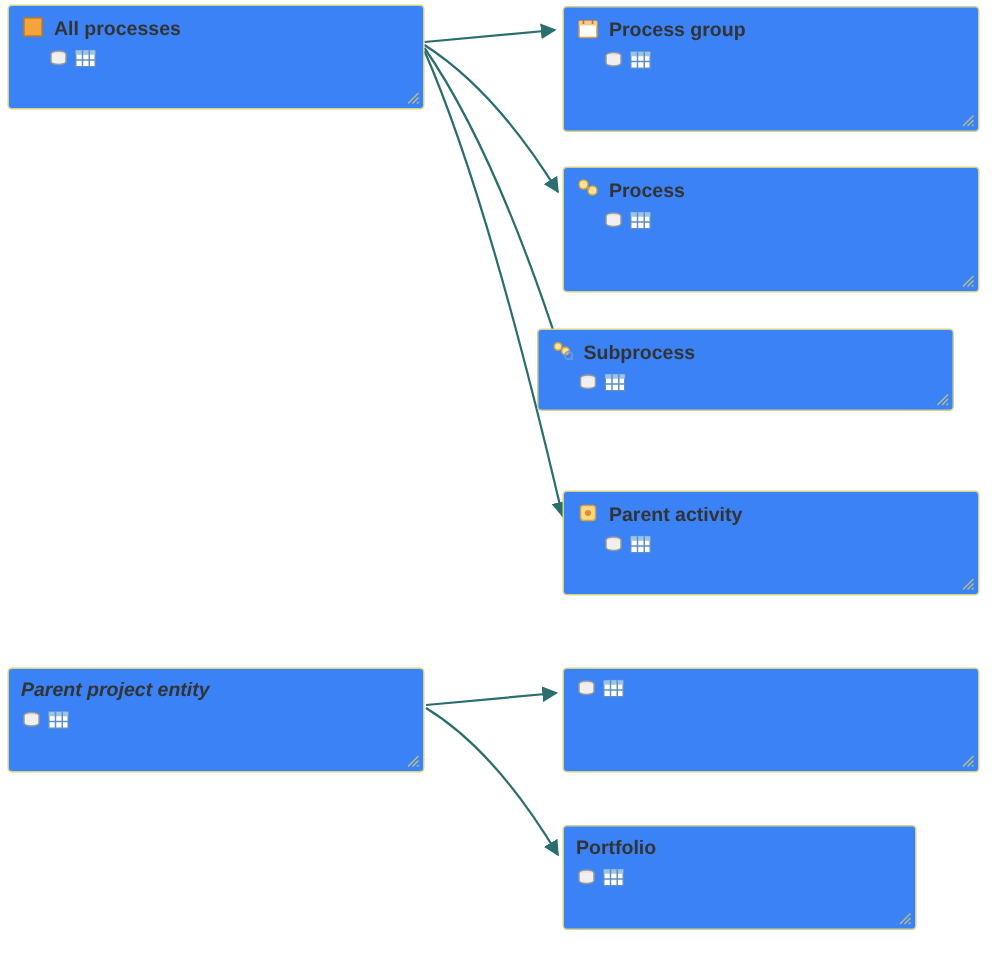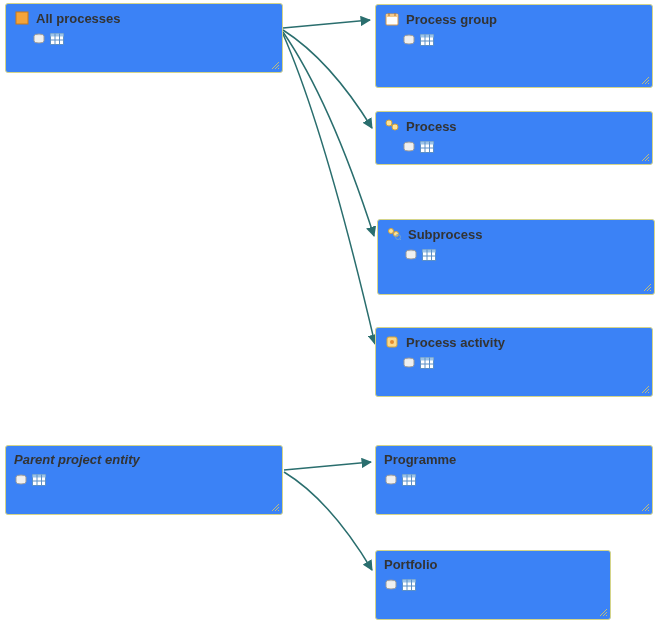--- a/index.html
+++ b/index.html
@@ -159,21 +159,21 @@
     </div>
     <span class="resize-grip">
       <svg width="10" height="10">
           <line x1="2" y1="9" x2="9" y2="2" stroke="#bcbc80"></line>
           <line x1="5" y1="9" x2="9" y2="5" stroke="#bcbc80"></line>
           <line x1="8" y1="9" x2="9" y2="8" stroke="#bcbc80"></line>
         </svg>
     </span>
   </div>
 
-  <div class="node" style="left:375px; top:111px; width:278px; height:54px;">
+  <div class="node" style="left:375px; top:111px; width:278px; height:84px;">
     <div class="title-row">
       <span class="type-icon">
         <svg width="14" height="14">
             <circle cx="4" cy="4" r="3" fill="#fce39b" stroke="#d4a43a"></circle>
             <circle cx="10" cy="8" r="3" fill="#fce39b" stroke="#d4a43a"></circle>
             <line x1="6" y1="6" x2="8" y2="7" stroke="#d4a43a"></line>
           </svg>
       </span>
       <span class="title">Process</span>
     </div>
@@ -196,21 +196,21 @@
     </div>
     <span class="resize-grip">
       <svg width="10" height="10">
           <line x1="2" y1="9" x2="9" y2="2" stroke="#bcbc80"></line>
           <line x1="5" y1="9" x2="9" y2="5" stroke="#bcbc80"></line>
           <line x1="8" y1="9" x2="9" y2="8" stroke="#bcbc80"></line>
         </svg>
     </span>
   </div>
 
-  <div class="node" style="left:377px; top:219px; width:278px; height:76px;">
+  <div class="node" style="left:358px; top:219px; width:278px; height:55px;">
     <div class="title-row">
       <span class="type-icon">
         <svg width="14" height="14">
             <circle cx="4" cy="4" r="2.5" fill="#fce39b" stroke="#d4a43a"></circle>
             <circle cx="9" cy="7" r="2.5" fill="#fce39b" stroke="#d4a43a"></circle>
             <circle cx="11" cy="10" r="2.5" fill="none" stroke="#6ca0d6"></circle>
             <line x1="12.5" y1="11.5" x2="14" y2="13" stroke="#6ca0d6"></line>
           </svg>
       </span>
       <span class="title">Subprocess</span>
@@ -242,21 +242,21 @@
   </div>
 
   <div class="node" style="left:375px; top:327px; width:278px; height:70px;">
     <div class="title-row">
       <span class="type-icon">
         <svg width="14" height="14">
             <rect x="2" y="2" width="10" height="10" rx="2" fill="#fcd98a" stroke="#d4a43a"></rect>
             <circle cx="7" cy="7" r="2" fill="#e58a2e"></circle>
           </svg>
       </span>
-      <span class="title">Process activity</span>
+      <span class="title">Parent activity</span>
     </div>
     <div class="toolbar">
       <span class="tool-icon">
         <svg width="12" height="12">
             <ellipse cx="6" cy="3" rx="5" ry="2" fill="#e8e8e8" stroke="#999"></ellipse>
             <path d="M1 3 v5 a5 2 0 0 0 10 0 v-5" fill="#f0f0f0" stroke="#999"></path>
           </svg>
       </span>
       <span class="tool-icon">
         <svg width="14" height="12">
@@ -301,23 +301,20 @@
     <span class="resize-grip">
       <svg width="10" height="10">
           <line x1="2" y1="9" x2="9" y2="2" stroke="#bcbc80"></line>
           <line x1="5" y1="9" x2="9" y2="5" stroke="#bcbc80"></line>
           <line x1="8" y1="9" x2="9" y2="8" stroke="#bcbc80"></line>
         </svg>
     </span>
   </div>
 
   <div class="node" style="left:375px; top:445px; width:278px; height:70px;">
-    <div class="title-row">
-      <span class="title">Programme</span>
-    </div>
     <div class="toolbar" style="margin-left:0;">
       <span class="tool-icon">
         <svg width="12" height="12">
             <ellipse cx="6" cy="3" rx="5" ry="2" fill="#e8e8e8" stroke="#999"></ellipse>
             <path d="M1 3 v5 a5 2 0 0 0 10 0 v-5" fill="#f0f0f0" stroke="#999"></path>
           </svg>
       </span>
       <span class="tool-icon">
         <svg width="14" height="12">
             <rect x="0.5" y="0.5" width="13" height="11" fill="#fff" stroke="#5b8fc7"></rect>

